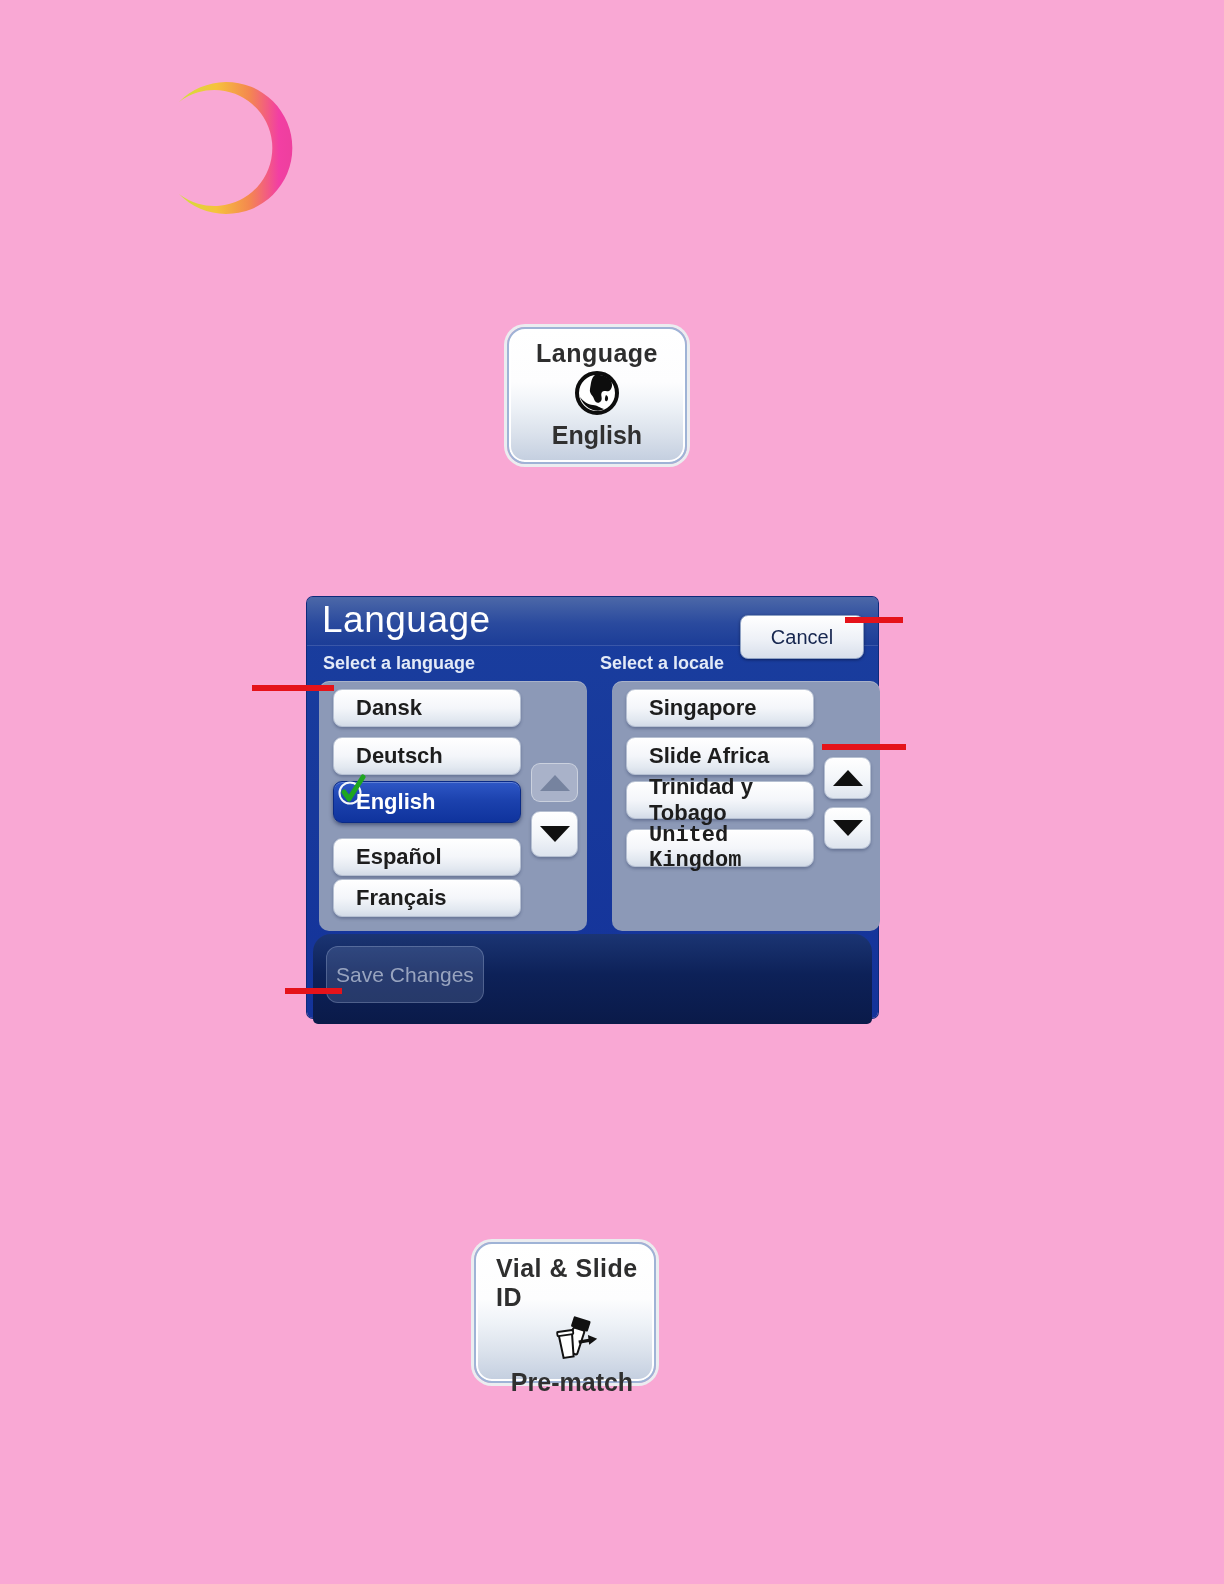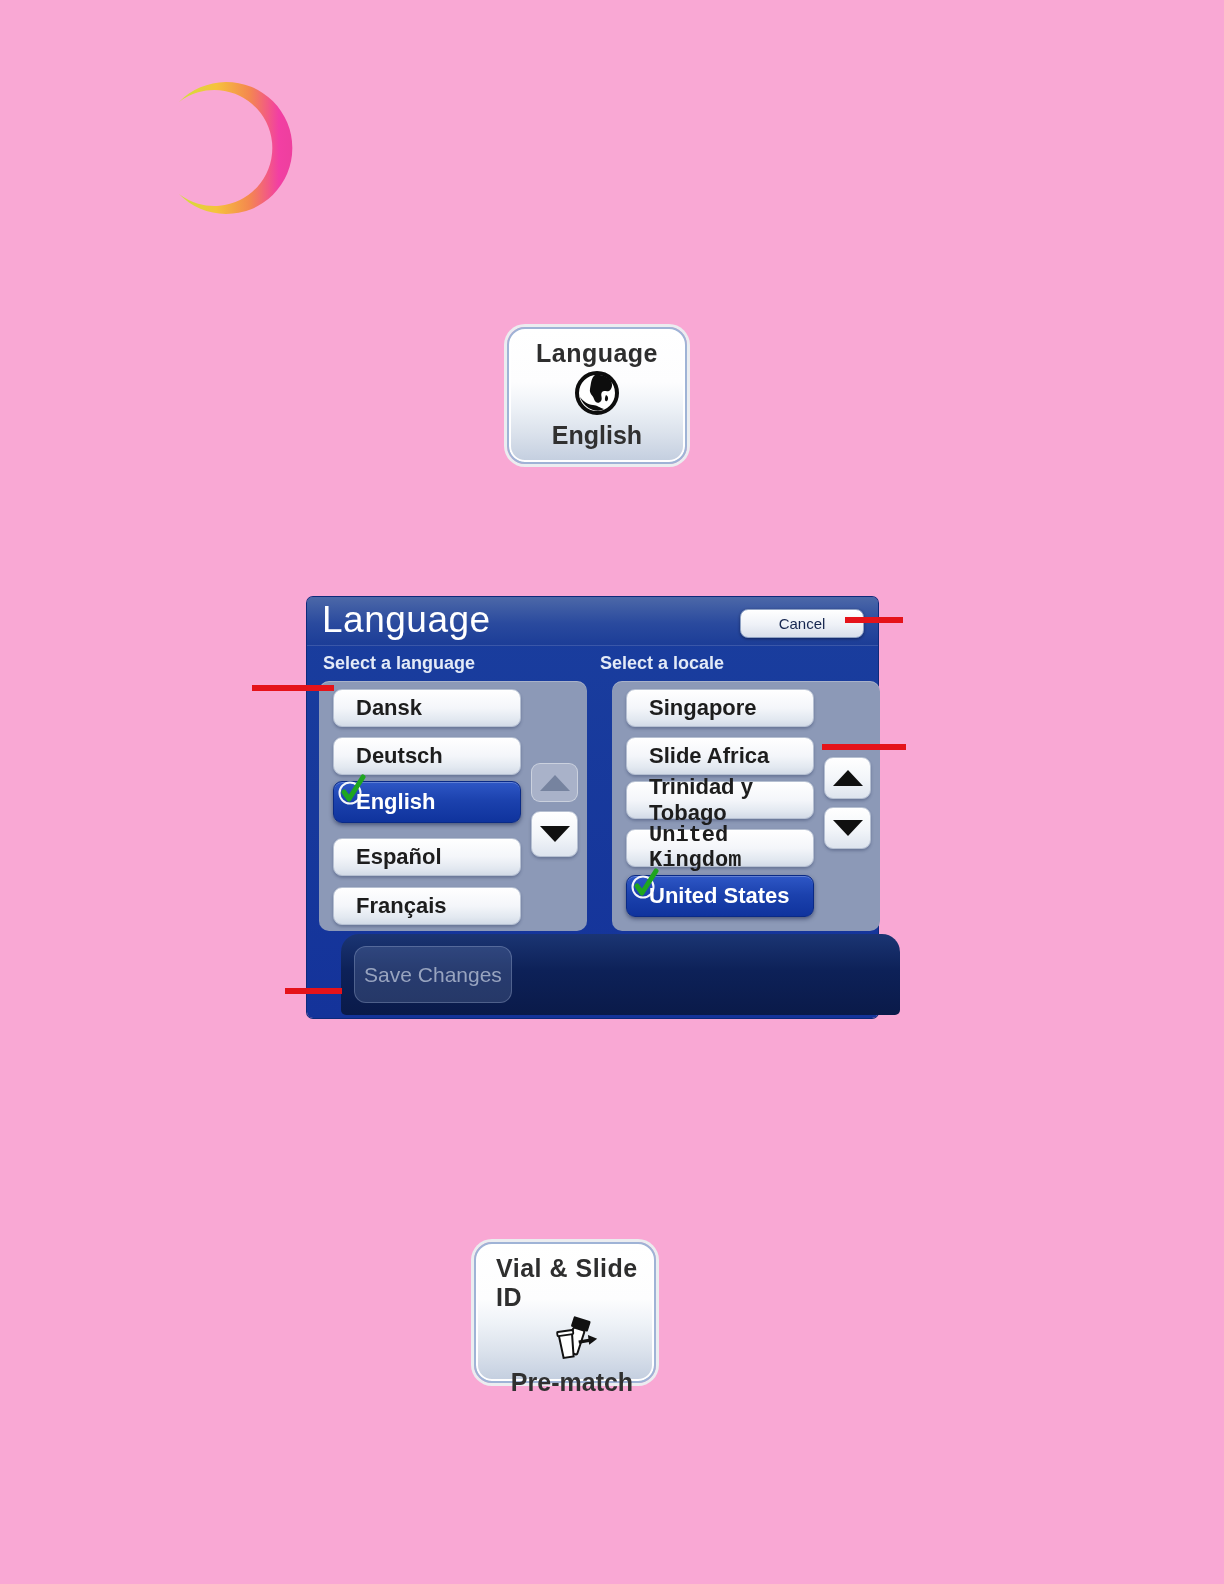--- a/index.html
+++ b/index.html
@@ -39,26 +39,26 @@
     position:absolute; left:0; top:0; width:100%; height:49px;
     background:linear-gradient(180deg,#4c68a8 0%,#2a4a9e 55%,#1c3d97 100%);
     border-radius:6px 6px 0 0;
     border-bottom:1px solid #3a57a8;
   }
   .dialog-title {
     position:absolute; left:15px; top:2px;
     font-size:37px; font-weight:400; color:#ffffff; letter-spacing:0.5px;
   }
   .cancel-btn {
-    position:absolute; right:14px; top:12px; width:124px; height:29px;
+    position:absolute; right:14px; top:18px; width:124px; height:44px;
     border-radius:8px;
     background:linear-gradient(180deg,#ffffff 0%,#eef1f7 55%,#d8dfeb 100%);
     border:1px solid #8fa2c4;
     box-shadow:0 1px 3px rgba(0,0,20,0.45), inset 0 1px 0 #ffffff;
-    font-size:15px; color:#16264f;
+    font-size:20px; color:#16264f;
     display:flex; align-items:center; justify-content:center;
     cursor:pointer;
   }
   .section-label { position:absolute; top:56px; font-size:18px; font-weight:700; color:#e3eaf7; }
   #label-language { left:16px; }
   #label-locale   { left:293px; }
 
   .list-panel {
     position:absolute; top:84px; width:268px; height:250px;
     background:#8c99b7; border-radius:10px;
@@ -97,24 +97,23 @@
   .scroll-btn.disabled {
     background:rgba(255,255,255,0.25);
     border:1px solid rgba(255,255,255,0.4);
     box-shadow:none; cursor:default;
   }
   .tri-up    { width:0; height:0; border-left:15px solid transparent; border-right:15px solid transparent; border-bottom:16px solid #101010; }
   .tri-down  { width:0; height:0; border-left:15px solid transparent; border-right:15px solid transparent; border-top:16px solid #101010; }
   .scroll-btn.disabled .tri-up { border-bottom-color:#76839f; }
 
   .dialog-footer {
-    position:absolute; left:6px; top:337px; width:559px; height:81px;
+    position:absolute; left:6px; top:337px; width:559px; height:90px;
     background:linear-gradient(180deg,#1b3573 0%,#0d2158 45%,#0a1a49 100%);
     border-radius:18px 18px 5px 5px;
-    margin-left:28px;
   }
   .save-btn {
     position:absolute; left:13px; top:12px; width:158px; height:57px;
     border-radius:12px;
     background:rgba(150,170,210,0.20);
     border:1px solid rgba(185,200,230,0.28);
     font-size:21px; color:#98a4bf;
     display:flex; align-items:center; justify-content:center;
     cursor:default;
   }
@@ -172,41 +171,34 @@
       <div class="list-item" style="top:8px;">Dansk</div>
       <div class="list-item" style="top:56px;">Deutsch</div>
       <div class="list-item selected" style="top:100px;">
         <svg class="check-badge" viewBox="0 0 30 34">
           <ellipse cx="13" cy="20" rx="10.5" ry="10.5" fill="none" stroke="rgba(255,255,255,0.95)" stroke-width="2"></ellipse>
           <path d="M7 19 L12 26 L26 4" fill="none" stroke="#1fa51f" stroke-width="5" stroke-linecap="round" stroke-linejoin="round"></path>
         </svg>
         <span>English</span>
       </div>
       <div class="list-item" style="top:150px;margin-top:7px;">Español</div>
-      <div class="list-item" style="top:206px;">Français</div>
+      <div class="list-item" style="top:198px;">Français</div>
       <div class="scroll-btn disabled" style="top:82px; height:39px;">
         <div class="tri-up"></div>
       </div>
       <div class="scroll-btn" style="top:130px; height:46px;">
         <div class="tri-down"></div>
       </div>
     </div>
 
     <div class="list-panel" id="locale-panel">
       <div class="list-item" style="top:8px;">Singapore</div>
       <div class="list-item" style="top:56px;">Slide Africa</div>
       <div class="list-item" style="top:100px;">Trinidad y Tobago</div>
       <div class="list-item" style="top:148px;font-family:Liberation Mono, monospace;">United Kingdom</div>
-      <div class="list-item selected" style="top:194px;">
-        <svg class="check-badge" viewBox="0 0 30 34">
-          <ellipse cx="13" cy="20" rx="10.5" ry="10.5" fill="none" stroke="rgba(255,255,255,0.95)" stroke-width="2"></ellipse>
-          <path d="M7 19 L12 26 L26 4" fill="none" stroke="#1fa51f" stroke-width="5" stroke-linecap="round" stroke-linejoin="round"></path>
-        </svg>
-        <span>United States</span>
-      </div>
       <div class="scroll-btn" style="top:76px; height:42px;">
         <div class="tri-up"></div>
       </div>
       <div class="scroll-btn" style="top:126px; height:42px;">
         <div class="tri-down"></div>
       </div>
     </div>
 
     <div class="dialog-footer">
       <div class="save-btn">Save Changes</div>

